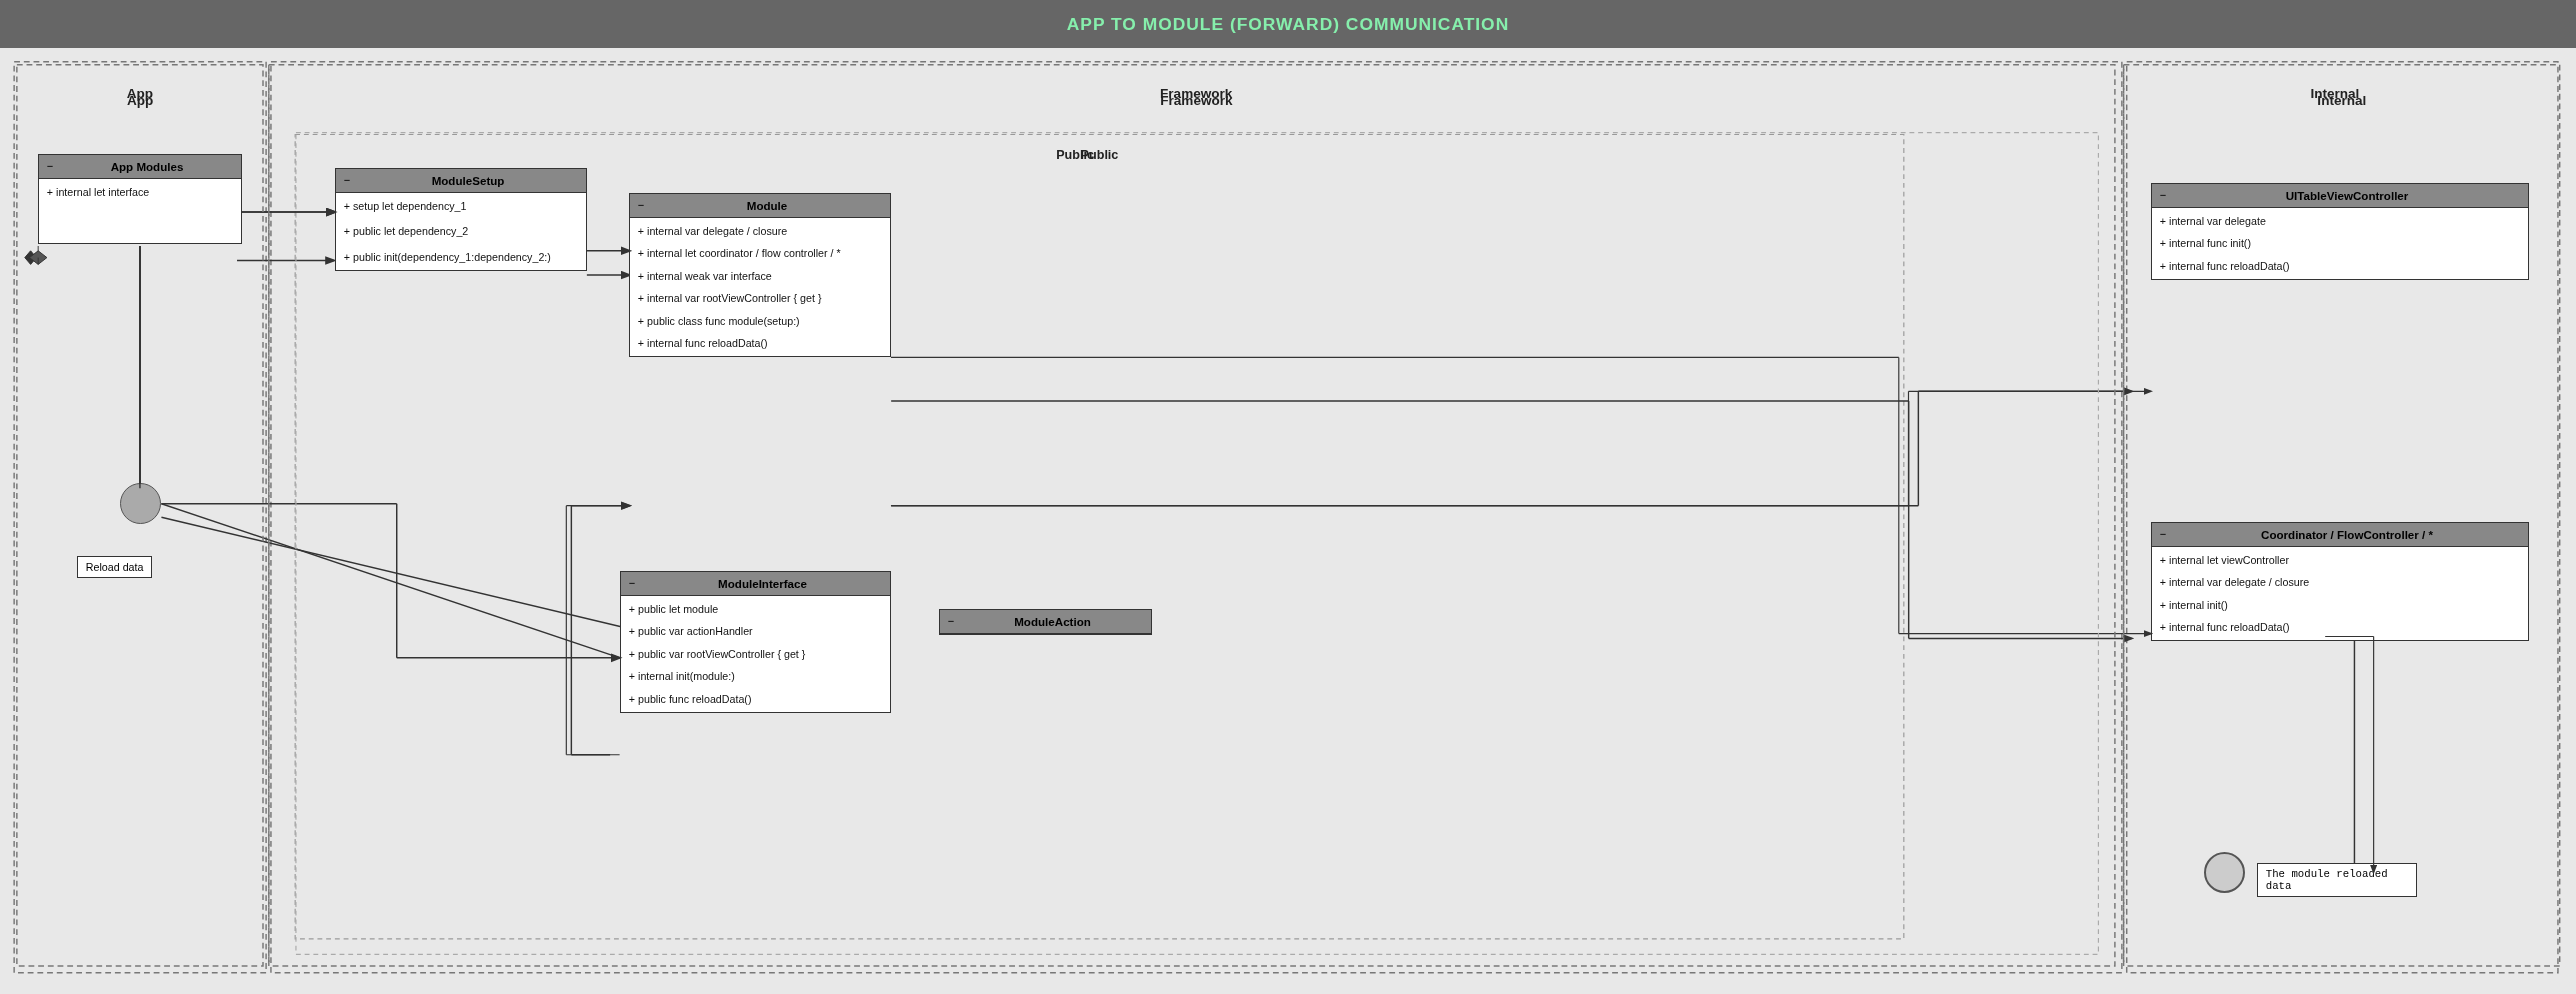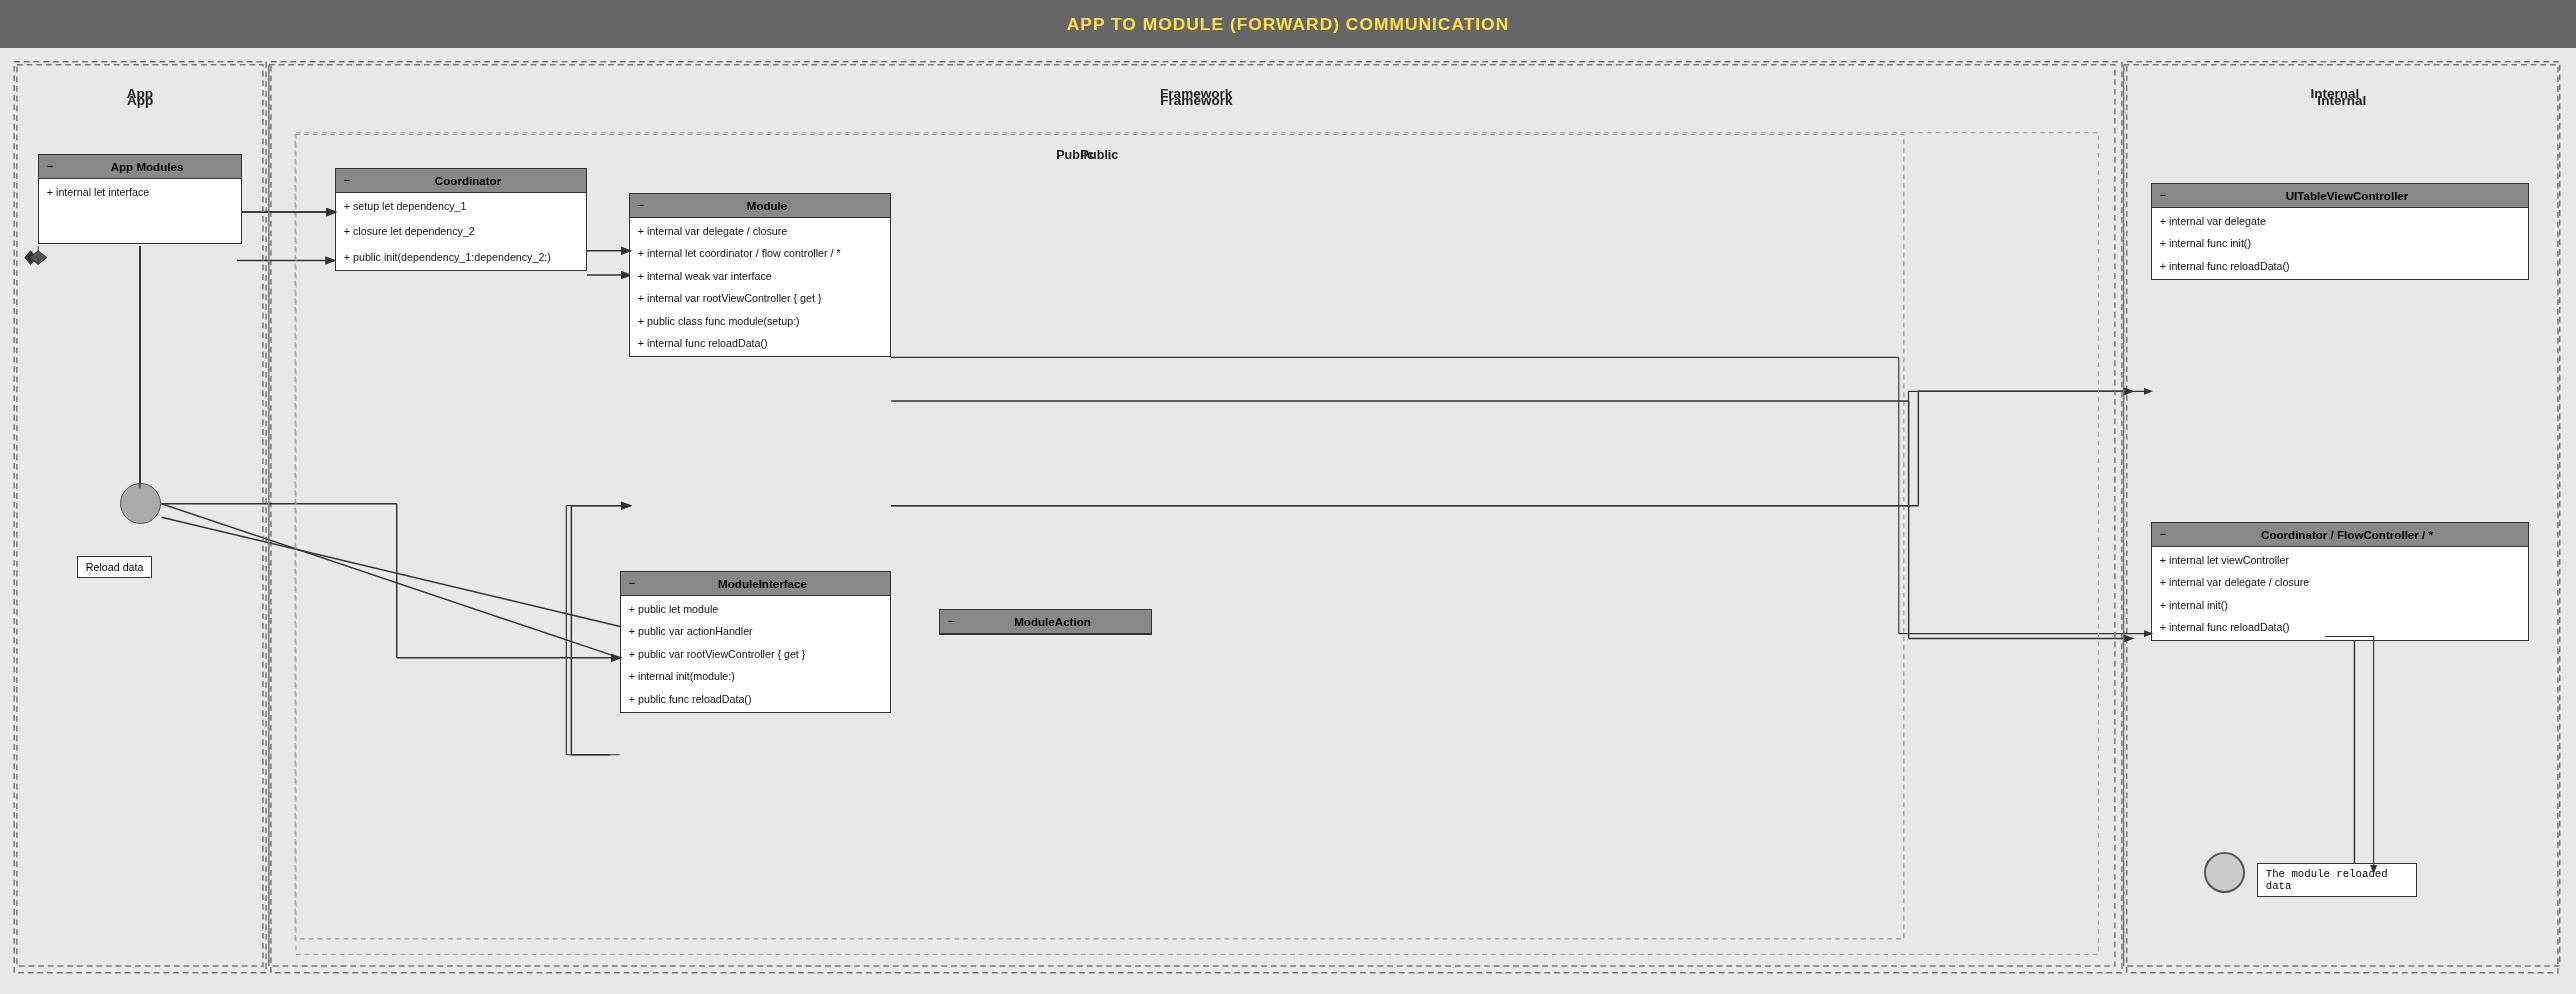--- a/index.html
+++ b/index.html
@@ -6,21 +6,21 @@
     body {
       background: #e8e8e8;
       font-family: Arial, sans-serif;
       font-size: 10.7px;
       width: 2576px;
       min-height: 994px;
       overflow: hidden;
     }
     .main-title-bar {
       background: #666;
-      color: #fde047;
+      color: #86efac;
       text-align: center;
       padding: 13.6px;
       font-size: 17.4px;
       font-weight: bold;
       letter-spacing: 1px;
     }
     .diagram-area {
       display: flex;
       flex-direction: row;
       padding: 9px;
@@ -187,26 +187,26 @@
 
         <line x1="2390" y1="595" x2="2420" y2="595" stroke="#333" stroke-width="1.5"></line>
         <line x1="2420" y1="595" x2="2420" y2="845" stroke="#333" stroke-width="1.5" marker-end="url(#arrowhead)"></line>
 
         <line x1="157" y1="461" x2="630" y2="620" stroke="#333" stroke-width="1.5" stroke-dasharray="0"></line>
       </svg>
 
       <div class="pos-abs uml-class" style="left:326px; top:111px; width:252px;">
         <div class="uml-class-header">
           <span class="uml-class-header-minus">−</span>
-          <span class="uml-class-header-title">Coordinator</span>
+          <span class="uml-class-header-title">ModuleSetup</span>
         </div>
         <div class="uml-class-body">
           <div class="uml-class-row">+ setup let dependency_1</div>
           <div style="height:7.8px;"></div>
-          <div class="uml-class-row">+ closure let dependency_2</div>
+          <div class="uml-class-row">+ public let dependency_2</div>
           <div style="height:7.8px;"></div>
           <div class="uml-class-row">+ public init(dependency_1:dependency_2:)</div>
         </div>
       </div>
 
       <div class="pos-abs uml-class" style="left:620px; top:136px; width:262px;">
         <div class="uml-class-header">
           <span class="uml-class-header-minus">−</span>
           <span class="uml-class-header-title">Module</span>
         </div>

